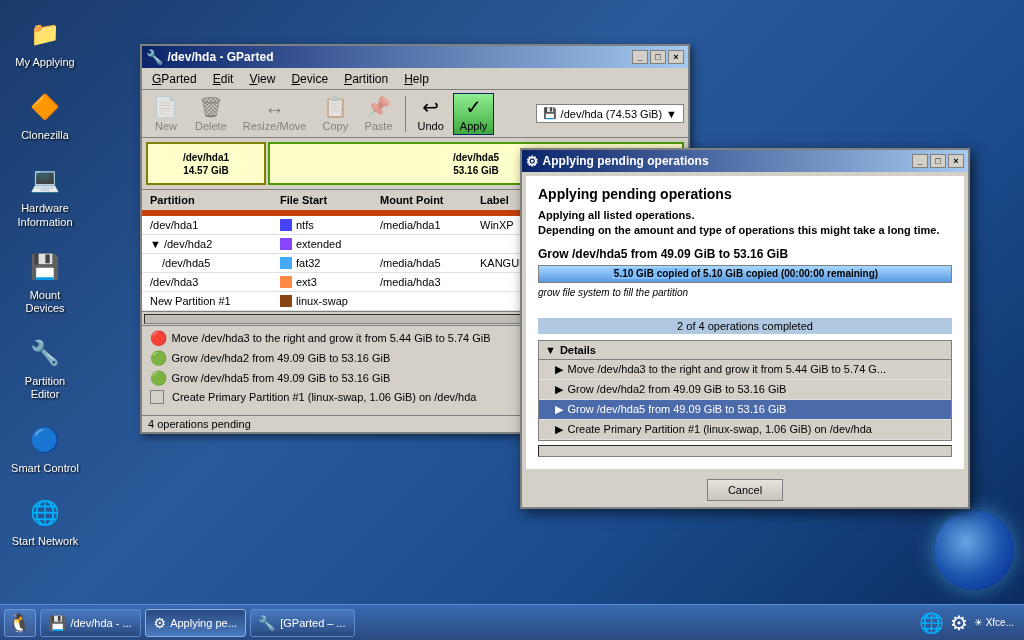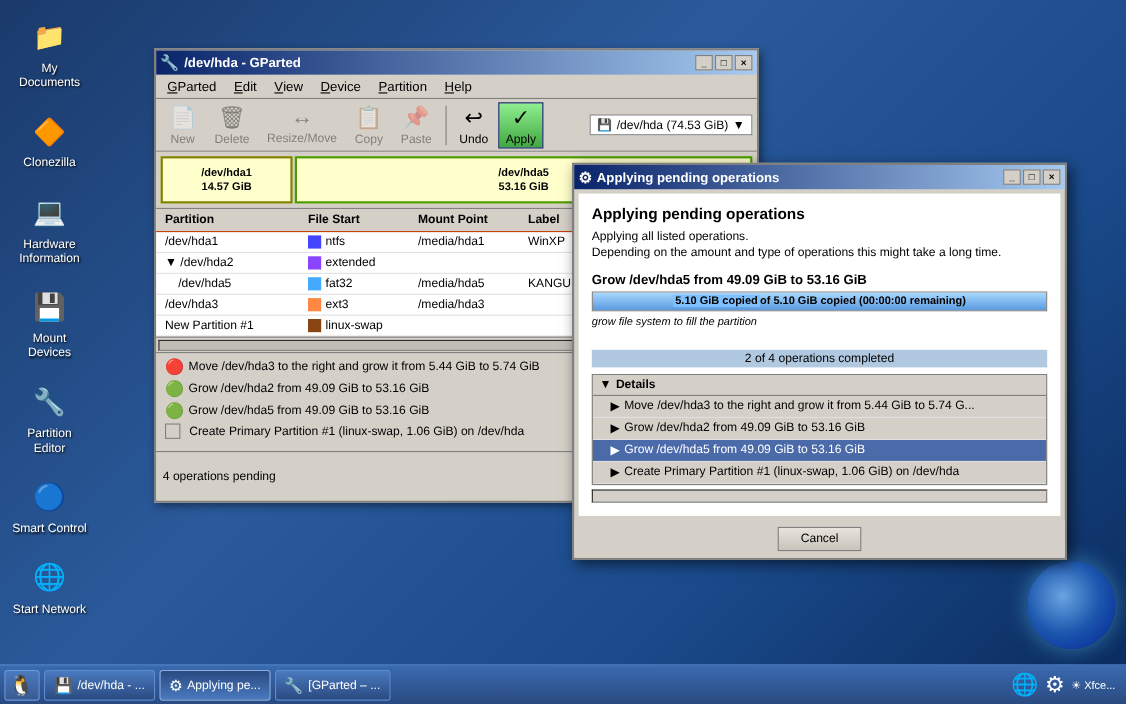--- a/index.html
+++ b/index.html
@@ -241,21 +241,21 @@
 
     
     .partition-table {
       background: white;
       border: none;
     }
     .pt-header {
       display: grid;
       grid-template-columns: 130px 100px 100px 80px 80px 50px;
       background: #d4d0c8;
-      border-bottom: 1px solid #c2410c;
+      border-bottom: 6px solid #c2410c;
       padding: 2px 4px;
     }
     .pt-header-cell {
       font-size: 11px;
       font-weight: bold;
       padding: 2px 4px;
     }
     .pt-row {
       display: grid;
       grid-template-columns: 130px 100px 100px 80px 80px 50px;
@@ -296,21 +296,21 @@
       display: flex;
       align-items: center;
       padding: 2px 4px;
       font-size: 11px;
       gap: 4px;
     }
     .pending-icon { font-size: 14px; }
     .pending-status-bar {
       background: #d4d0c8;
       border-top: 1px solid #808080;
-      padding: 16px 6px;
+      padding: 2px 6px;
       font-size: 11px;
     }
 
     
     .applying-dialog {
       position: absolute;
       top: 148px;
       left: 520px;
       width: 450px;
       background: #d4d0c8;
@@ -328,20 +328,21 @@
     }
     .dialog-title {
       font-size: 14px;
       font-weight: bold;
       margin-bottom: 6px;
     }
     .dialog-description {
       font-size: 11px;
       margin-bottom: 8px;
       line-height: 1.4;
+      font-weight: bold;
     }
     .operation-header {
       font-size: 12px;
       font-weight: bold;
       margin-bottom: 4px;
     }
     .progress-bar-container {
       background: white;
       border: 1px solid #808080;
       height: 18px;
@@ -444,21 +445,21 @@
       box-shadow: 0 0 20px rgba(100, 200, 255, 0.6);
       opacity: 0.8;
     }
   </style>
 </head>
 <body>
 
 <div class="desktop-icons">
   <div class="desktop-icon">
     <div class="icon-img">📁</div>
-    <div class="icon-label">My Documents</div>
+    <div class="icon-label">My Applying</div>
   </div>
   <div class="desktop-icon">
     <div class="icon-img">🔶</div>
     <div class="icon-label">Clonezilla</div>
   </div>
   <div class="desktop-icon">
     <div class="icon-img">💻</div>
     <div class="icon-label">Hardware Information</div>
   </div>
   <div class="desktop-icon">

